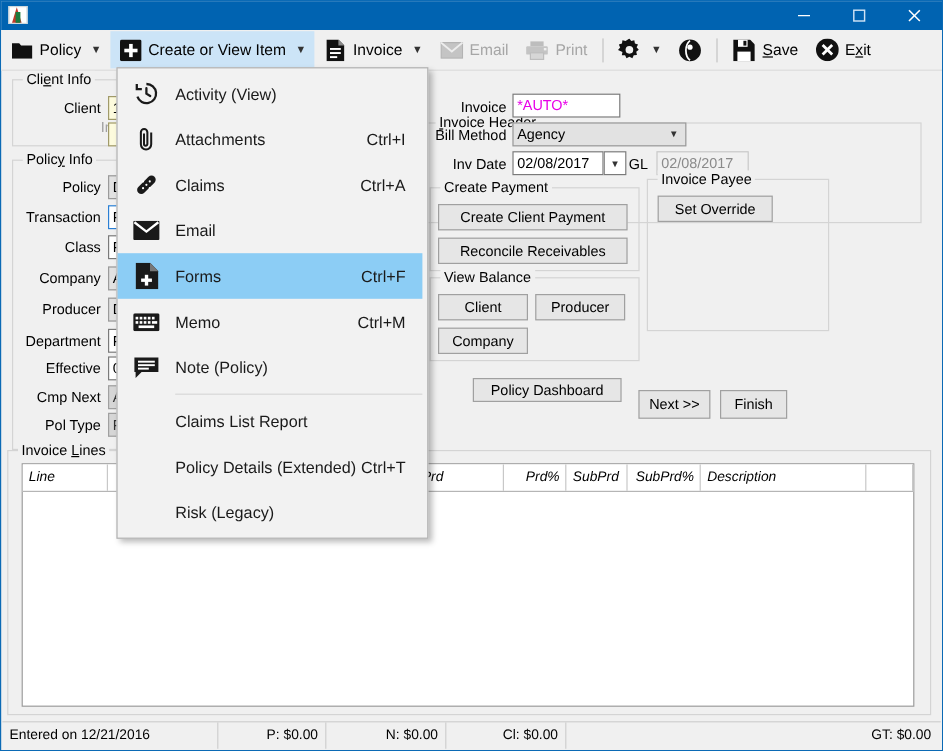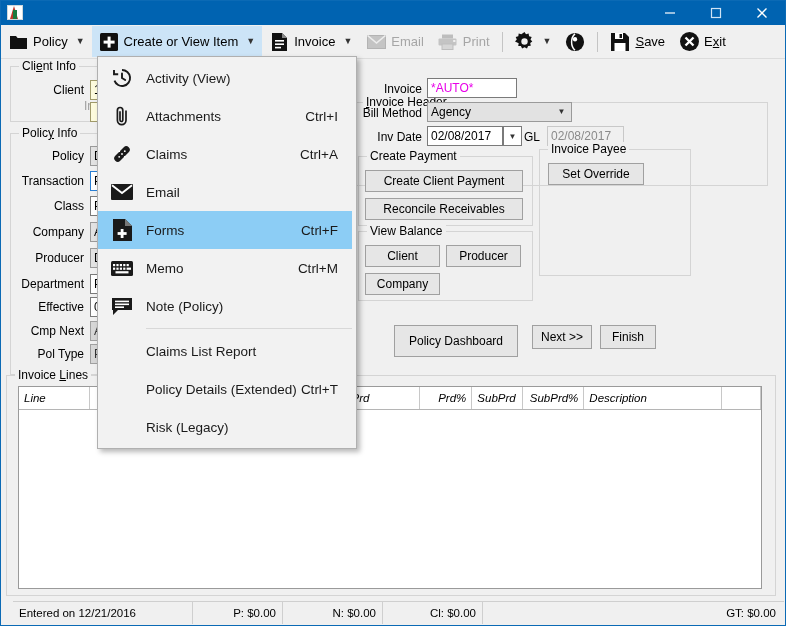--- a/index.html
+++ b/index.html
@@ -128,21 +128,21 @@
   .vscroll{
     position:absolute;width:15px;background:#f0f0f0;border-left:1px solid #dcdcdc;
   }
   .vthumb{position:absolute;left:1px;width:13px;background:#cdcdcd;}
   .vtrack-btn{position:absolute;left:0;width:15px;height:15px;display:flex;align-items:center;justify-content:center;font-size:7px;color:#606060;}
 
   
   .statusbar{
     position:absolute;left:1px;right:1px;bottom:1px;height:22px;
     background:#f0f0f0;border-top:1px solid #cfcfcf;
-    display:flex;align-items:center;font-size:11.5px;margin-left:11px;
+    display:flex;align-items:center;font-size:11.5px;
   }
   .sb-cell{height:22px;line-height:22px;padding:0 6px;box-sizing:border-box;border-right:1px solid #cfcfcf;overflow:hidden;white-space:nowrap;}
   .sb-cell.r{text-align:right;}
   .sb-cell.last{border-right:none;}
 
   
   .menu{
     position:absolute;left:96px;top:55px;width:254px;
     background:#f2f2f2;border:1px solid #b0b0b0;
     box-shadow:3px 3px 5px rgba(0,0,0,0.28);
@@ -364,21 +364,21 @@
     </div>
     <div class="btn" style="left:363px;top:186px;width:75px;">Client</div>
     <div class="btn" style="left:444px;top:186px;width:75px;">Producer</div>
     <div class="btn" style="left:363px;top:214px;width:75px;">Company</div>
 
     <div class="gbox" style="left:537px;top:90px;width:150px;height:125px;">
       <div class="glabel">Invoice Payee</div>
     </div>
     <div class="btn" style="left:546px;top:104px;width:96px;">Set Override</div>
 
-    <div class="btn" style="left:392px;top:266px;width:124px;height:32px;">Policy Dashboard</div>
+    <div class="btn" style="left:392px;top:256px;width:124px;height:20px;">Policy Dashboard</div>
     <div class="btn" style="left:530px;top:266px;width:60px;height:24px;">Next &gt;&gt;</div>
     <div class="btn" style="left:598px;top:266px;width:56px;height:24px;">Finish</div>
 
     <div class="gbox" style="left:4px;top:316px;width:768px;height:219px;">
       <div class="glabel"><span>Invoice <span class="ul">L</span>ines</span></div>
     </div>
     <div style="position:absolute;left:8px;top:327px;width:760px;height:203px;">
       <div class="grid">
         <div class="grid-head" id="grid-head">
             <div class="gh" style="width: 72px;">Line</div>

